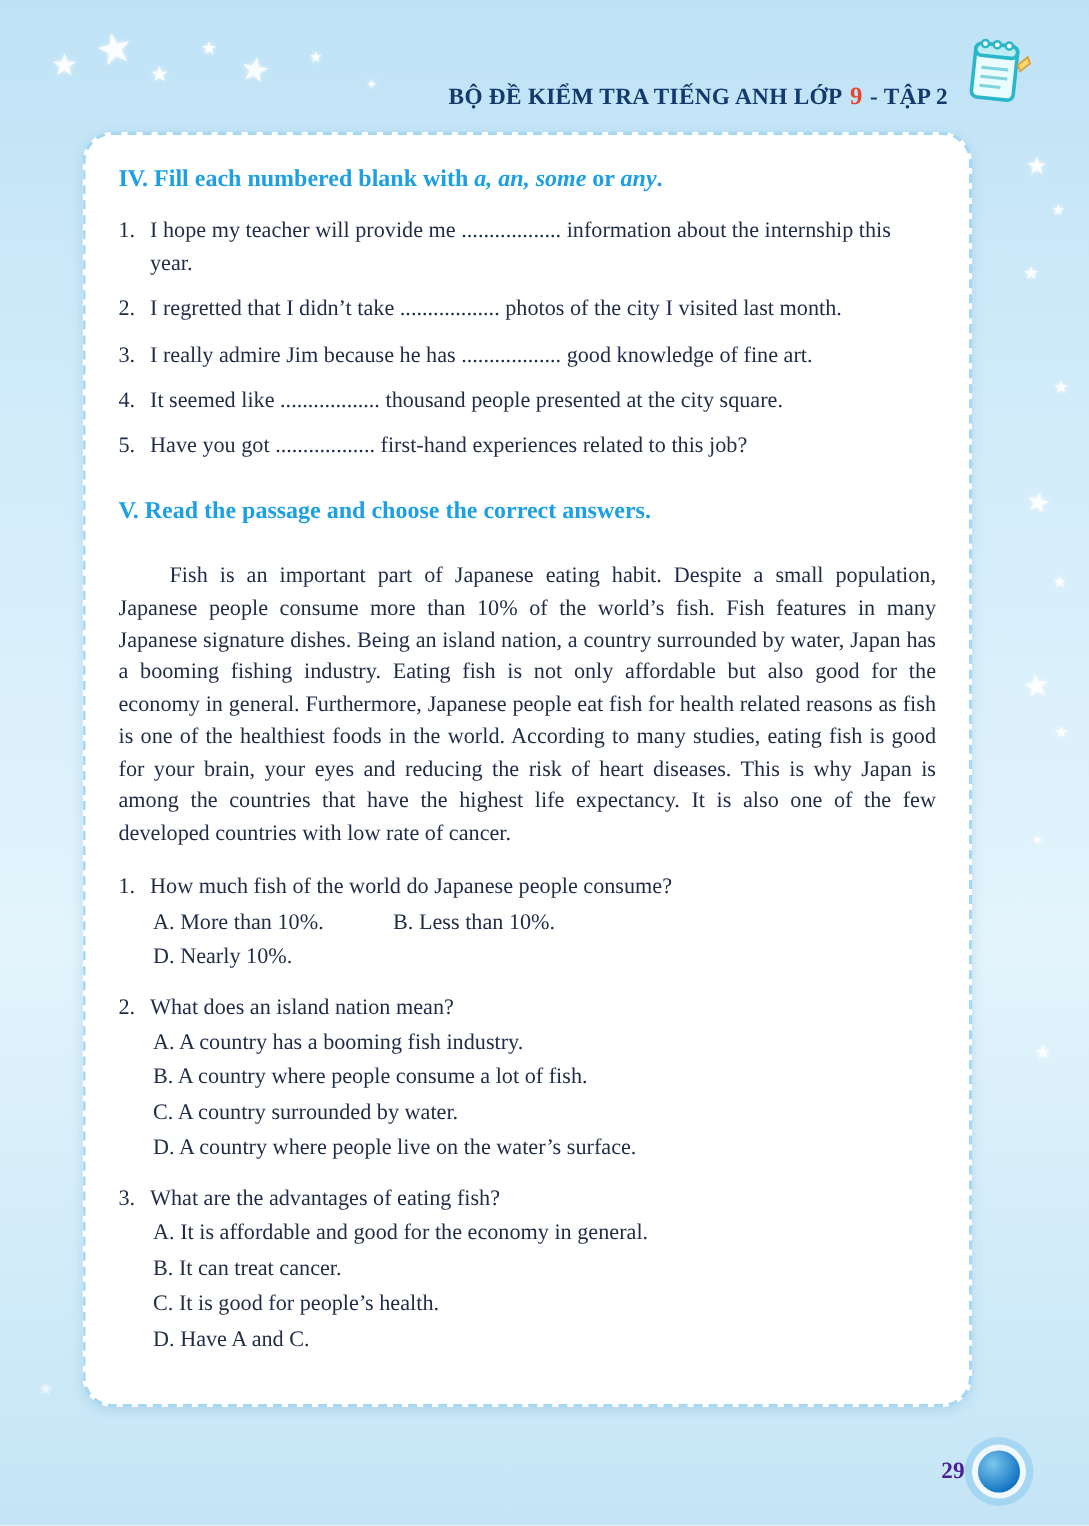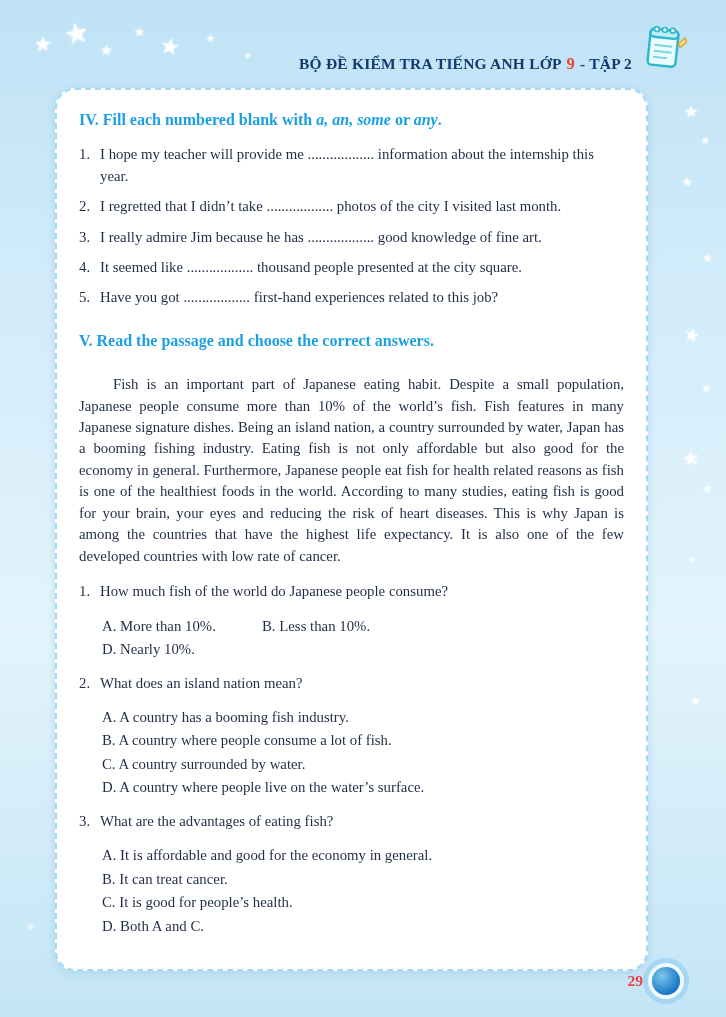--- a/index.html
+++ b/index.html
@@ -48,32 +48,32 @@
   .item .num { width: 21px; flex: none; }
   .item .txt { flex: 1; }
   .passage {
     text-align: justify; text-indent: 34px;
     margin: 10px 0 14px 0;
   }
   .question { margin-bottom: 10px; margin-top: 12px; }
   .q-head { display: flex; }
   .q-head .num { width: 21px; flex: none; }
   .options {
-    padding-left: 23px; margin-top: 13px;
+    padding-left: 23px; margin-top: 2px;
     display: flex; flex-direction: column; gap: 2px;
   }
   .options.two-col {
     display: grid; grid-template-columns: 158px auto;
     max-width: 430px; row-gap: 2px;
   }
   .footer {
     position: absolute; right: 46px; bottom: 22px;
     display: flex; align-items: center; gap: 9px;
   }
-  .page-num { color: #ef4444; font-weight: bold; font-size: 15.5px; }
+  .page-num { color: #4c1d95; font-weight: bold; font-size: 15.5px; }
   .dot-icon {
     width: 28px; height: 28px; border-radius: 50%;
     background: radial-gradient(circle at 35% 32%, #7cc6ec, #1173c2 75%);
     box-shadow: 0 0 0 4px rgba(255,255,255,.85), 0 0 0 9px rgba(125,195,238,.45);
   }
 </style>
 </head>
 <body>
 
 <div class="page">
@@ -174,21 +174,21 @@
 
     <div class="question">
       <div class="q-head">
         <span class="num">3.</span>
         <span>What are the advantages of eating fish?</span>
       </div>
       <div class="options">
         <span>A. It is affordable and good for the economy in general.</span>
         <span>B. It can treat cancer.</span>
         <span>C. It is good for people’s health.</span>
-        <span>D. Both A and C.</span>
+        <span>D. Have A and C.</span>
       </div>
     </div>
 
   </div>
 
   <div class="footer">
     <span class="page-num">29</span>
     <span class="dot-icon"></span>
   </div>
 

